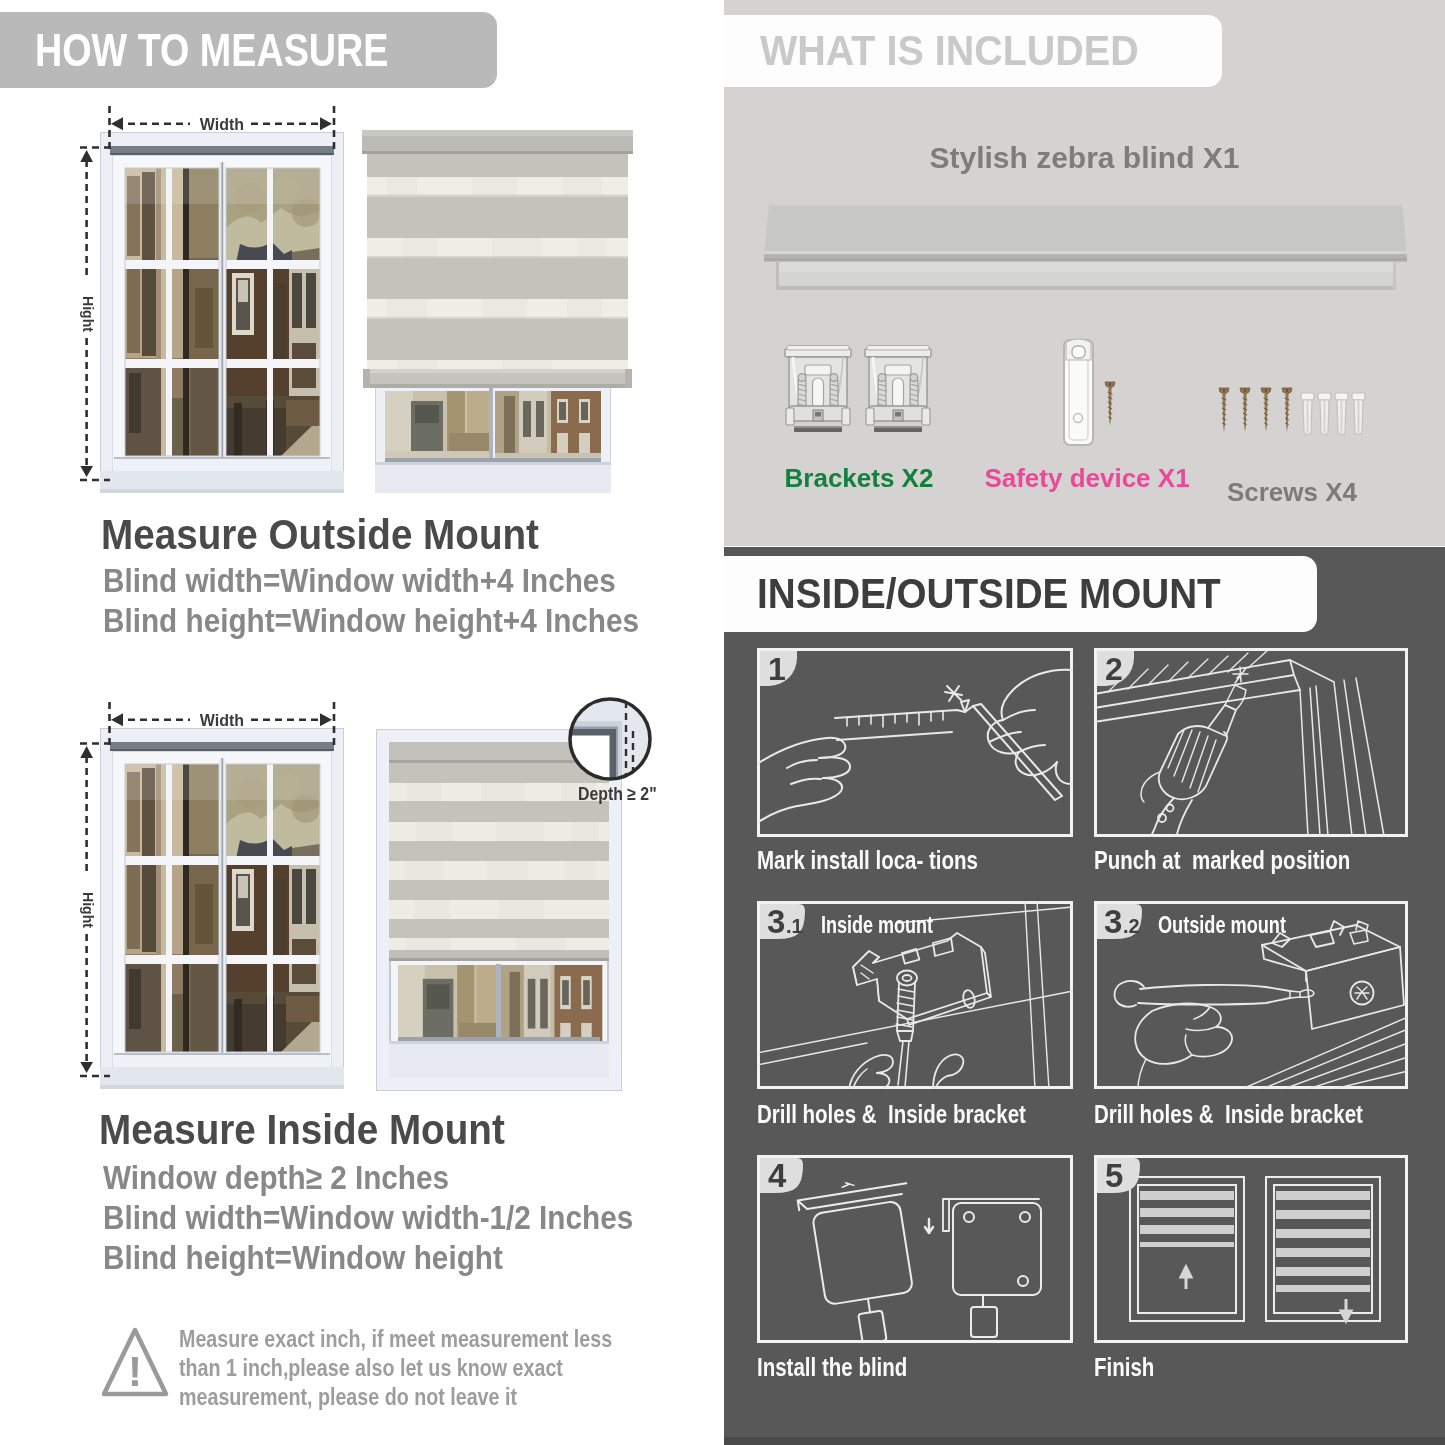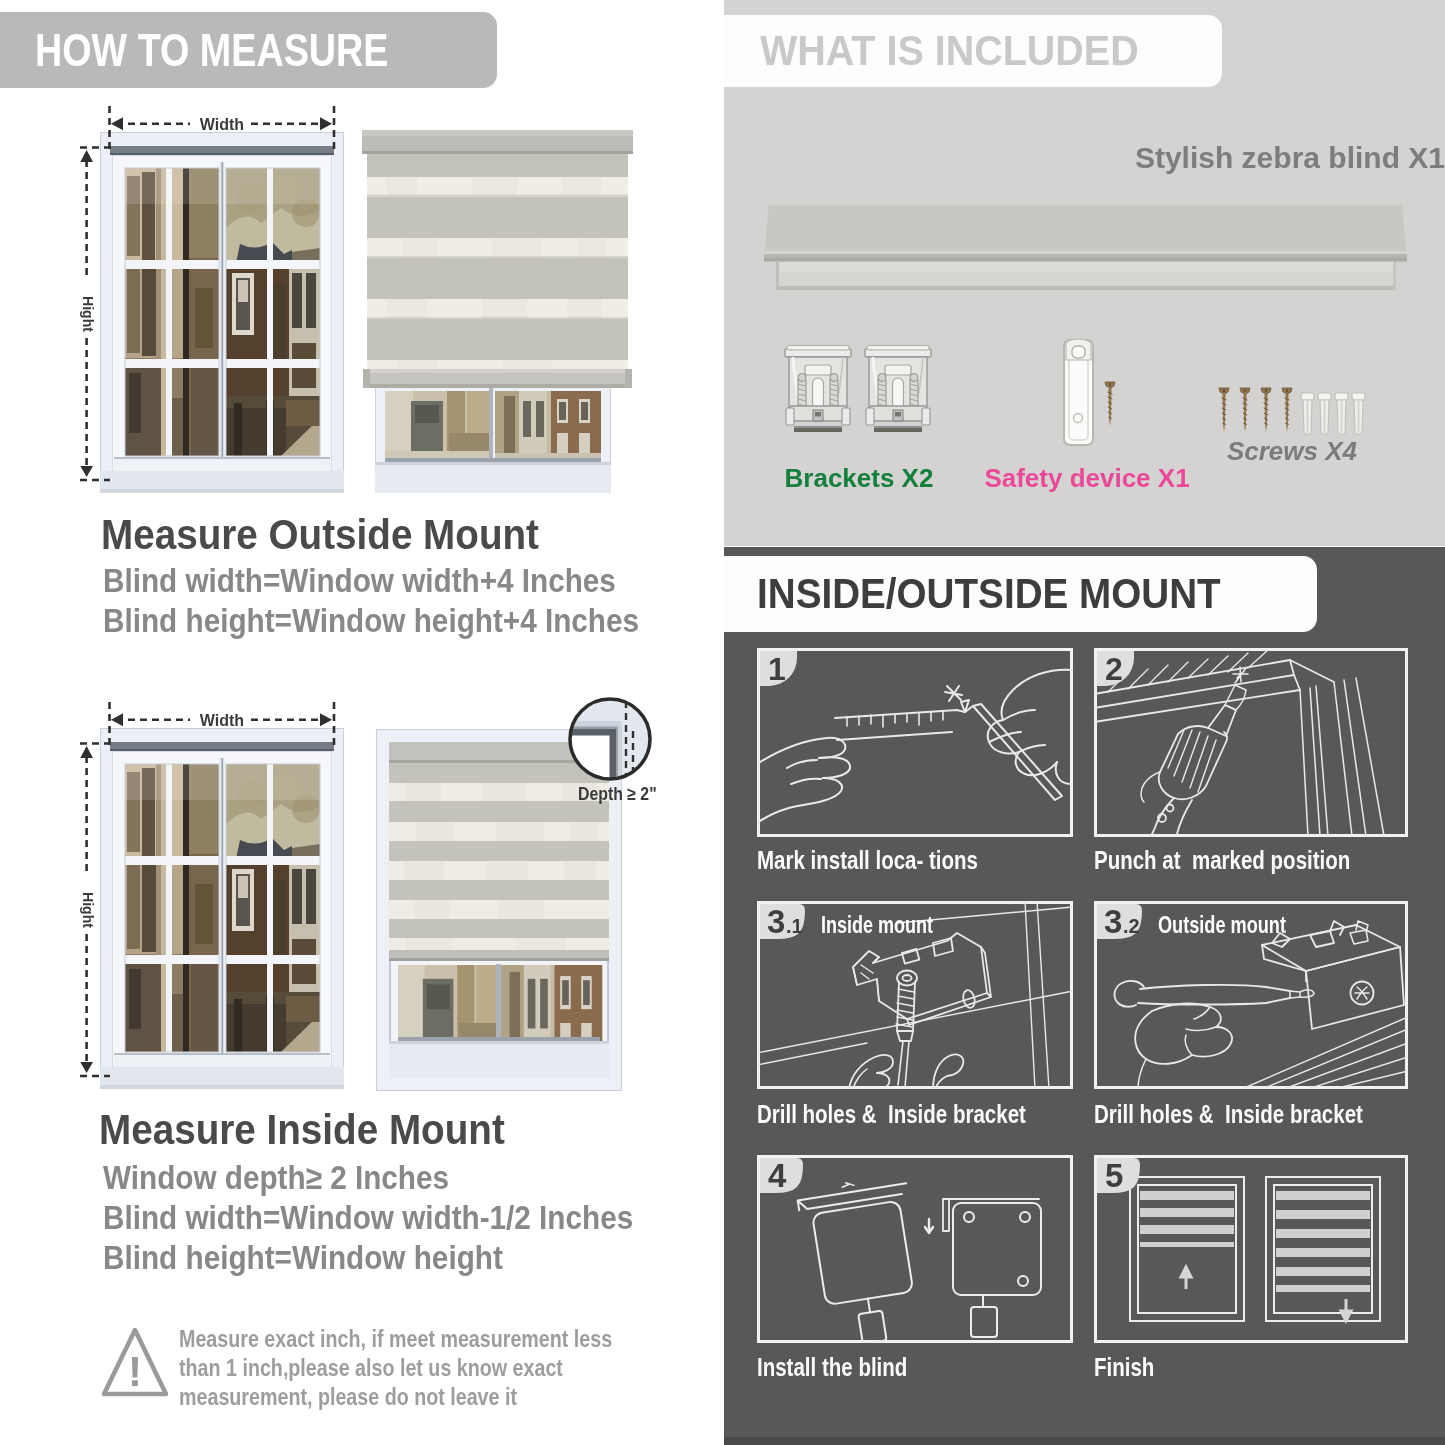--- a/index.html
+++ b/index.html
@@ -317,21 +317,21 @@
 <svg class="abs" style="left:96px;top:1322px;" width="78" height="80" viewBox="0 0 78 80">
   <path d="M39 8 L70 72 L8 72 Z" fill="none" stroke="#9a9a9a" stroke-width="4.5" stroke-linejoin="round"></path>
   <text x="39" y="64" font-size="42" font-weight="bold" fill="#9a9a9a" text-anchor="middle">!</text>
 </svg>
 <div class="abs b" style="left:179px;top:1324px;font-size:24px;line-height:29px;color:#9d9d9d;transform:scaleX(0.82);transform-origin:left top;white-space:nowrap;">Measure exact inch, if meet measurement less<br>than 1 inch,please also let us know exact<br>measurement, please do not leave it</div>
 
 <div class="abs" style="left:724px;top:0;width:721px;height:546px;background:#d4d3d1;"></div>
 <div class="abs" style="left:724px;top:15px;width:498px;height:72px;background:#fdfdfd;border-radius:0 14px 14px 0;"></div>
 <div class="abs b" style="left:760px;top:15px;height:72px;line-height:72px;font-size:42px;color:#c9c9c9;transform:scaleX(0.94);transform-origin:left center;">WHAT IS INCLUDED</div>
 
-<div class="abs b" style="left:724px;top:141px;width:721px;text-align:right;font-size:30px;color:#7d7d7d;">Stylish zebra blind X1</div>
+<div class="abs b" style="left:724px;top:141px;width:721px;text-align:center;font-size:30px;color:#7d7d7d;">Stylish zebra blind X1</div>
 
 <svg class="abs" style="left:764px;top:200px;" width="644" height="95" viewBox="0 0 644 95">
   <defs>
     <linearGradient id="railTop" x1="0" y1="0" x2="0" y2="1">
       <stop offset="0" stop-color="#cbcbc8"></stop>
         <stop offset="0.5" stop-color="#c7c7c4"></stop>
       <stop offset="1" stop-color="#bfbfbc"></stop>
     </linearGradient>
     <linearGradient id="railBot" x1="0" y1="0" x2="0" y2="1">
       <stop offset="0" stop-color="#c3c3c0"></stop>
@@ -423,21 +423,21 @@
   <use href="#screwB" x="504" y="50"></use>
 
   <use href="#anchor" x="523" y="55"></use>
   <use href="#anchor" x="540" y="55"></use>
   <use href="#anchor" x="557" y="55"></use>
   <use href="#anchor" x="574" y="55"></use>
 </svg>
 
 <div class="abs b" style="left:724px;top:463px;width:270px;text-align:center;font-size:26px;color:#15803d;">Brackets X2</div>
 <div class="abs b" style="left:952px;top:463px;width:270px;text-align:center;font-size:26px;color:#ec4899;">Safety device X1</div>
-<div class="abs b" style="left:1157px;top:436px;width:270px;text-align:center;font-size:26px;color:#7b7b7b;font-style:italic;">Screws X4</div>
+<div class="abs b" style="left:1157px;top:477px;width:270px;text-align:center;font-size:26px;color:#7b7b7b;">Screws X4</div>
 
 <div class="abs" style="left:724px;top:547px;width:721px;height:898px;background:#585858;"></div>
 <div class="abs" style="left:724px;top:1437px;width:721px;height:8px;background:#4a4a4a;"></div>
 <div class="abs" style="left:724px;top:556px;width:593px;height:76px;background:#fdfdfd;border-radius:0 14px 14px 0;"></div>
 <div class="abs b" style="left:757px;top:556px;height:76px;line-height:76px;font-size:42px;color:#3d3d3d;transform:scaleX(0.92);transform-origin:left center;">INSIDE/OUTSIDE MOUNT</div>
 
 <svg class="abs" style="left:757px;top:648px;" width="316" height="189" viewBox="0 0 316 189">
   <rect x="1.5" y="1.5" width="313" height="186" fill="#585858" stroke="#f2f2f2" stroke-width="3"></rect>
   <g fill="none" stroke="#e9e9e9" stroke-width="2" stroke-linecap="round" stroke-linejoin="round">
 

